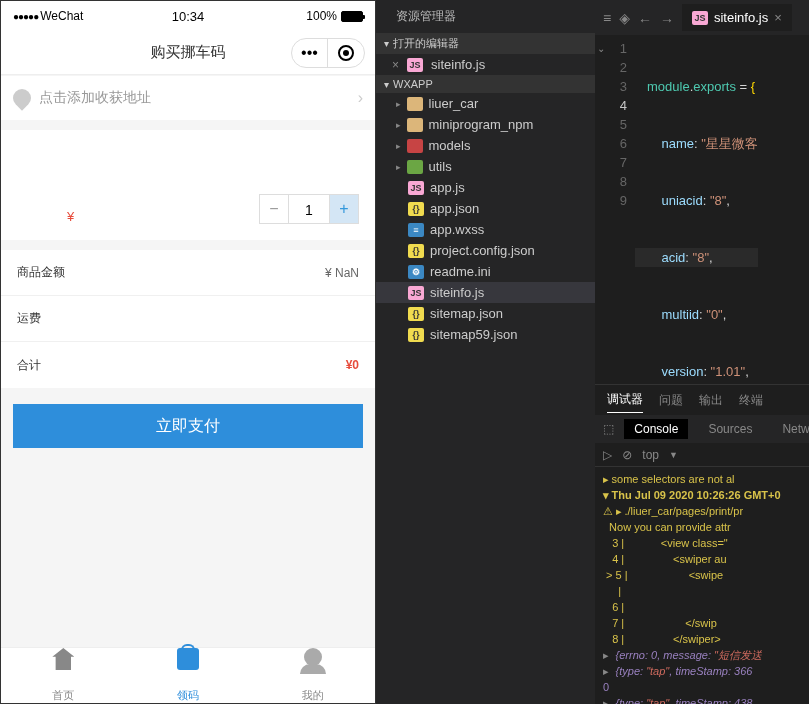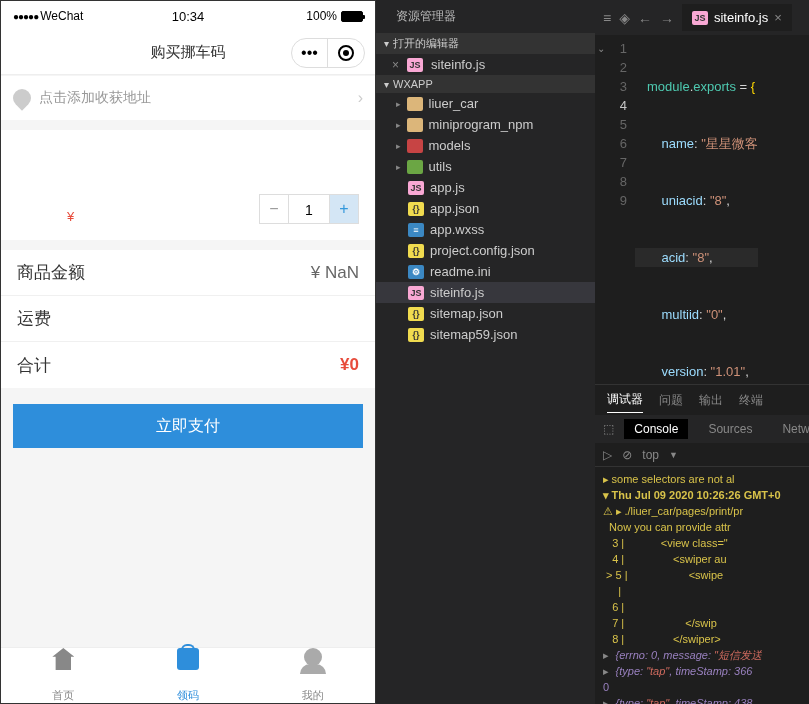--- a/index.html
+++ b/index.html
@@ -28,21 +28,21 @@
     .chevron { color: #ccc; font-size: 16px; }
     
     .product-card { background: #fff; margin-top: 10px; padding: 16px; height: 110px; display: flex; align-items: flex-end; }
     .price-sym { color: #e74c3c; font-size: 13px; margin-left: 50px; }
     .qty-control { margin-left: auto; display: flex; }
     .qty-btn { width: 30px; height: 30px; border: 1px solid #ddd; display: flex; align-items: center; justify-content: center; font-size: 16px; color: #999; cursor: pointer; }
     .qty-btn.plus { background: #d4e6f5; color: #3498db; }
     .qty-val { width: 40px; height: 30px; border: 1px solid #ddd; border-left: 0; border-right: 0; text-align: center; line-height: 30px; font-size: 14px; }
     
     .summary { background: #fff; margin-top: 10px; }
-    .sum-row { height: 46px; display: flex; align-items: center; padding: 0 16px; border-bottom: 1px solid #f0f0f0; font-size: 17px; }
+    .sum-row { height: 46px; display: flex; align-items: center; padding: 0 16px; border-bottom: 1px solid #f0f0f0; font-size: 12px; }
     .sum-row:last-child { border-bottom: 0; }
     .sum-label { color: #333; }
     .sum-val { margin-left: auto; color: #666; }
     .sum-val.total { color: #e74c3c; font-weight: bold; }
     
     .pay-btn { margin: 16px 12px; height: 44px; background: #2e8edb; color: #fff; display: flex; align-items: center; justify-content: center; font-size: 16px; cursor: pointer; }
     
     .tab-bar { position: absolute; bottom: 0; left: 0; right: 0; height: 56px; background: #fff; display: flex; border-top: 1px solid #eee; }
     .tab-item { flex: 1; display: flex; flex-direction: column; align-items: center; justify-content: center; gap: 18px; cursor: pointer; }
     .tab-icon { width: 22px; height: 22px; }

